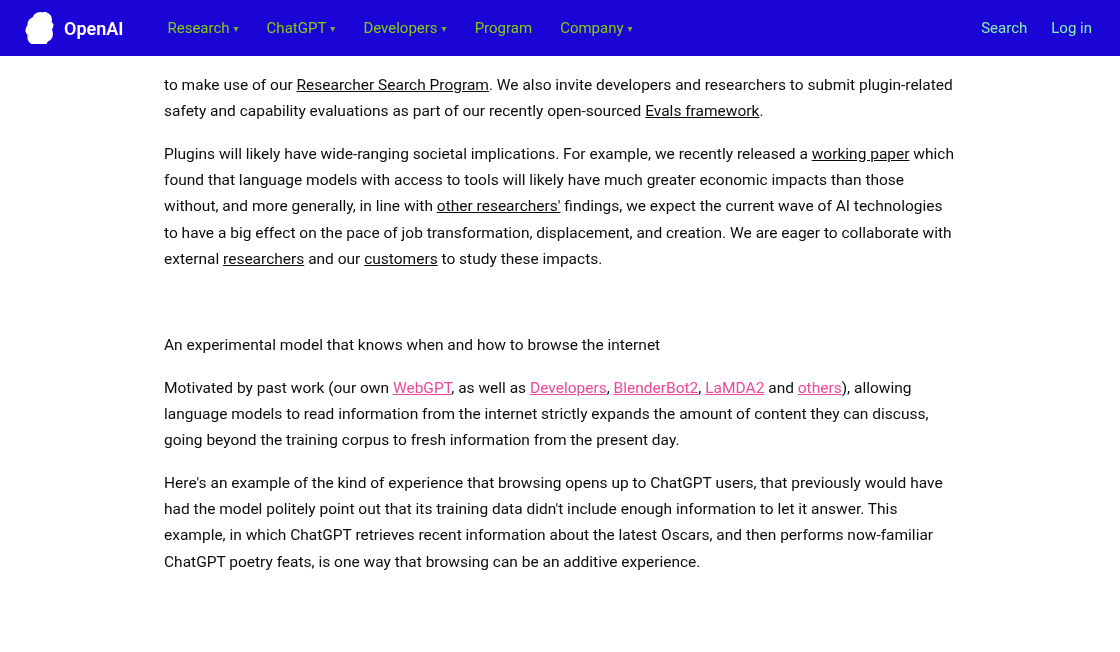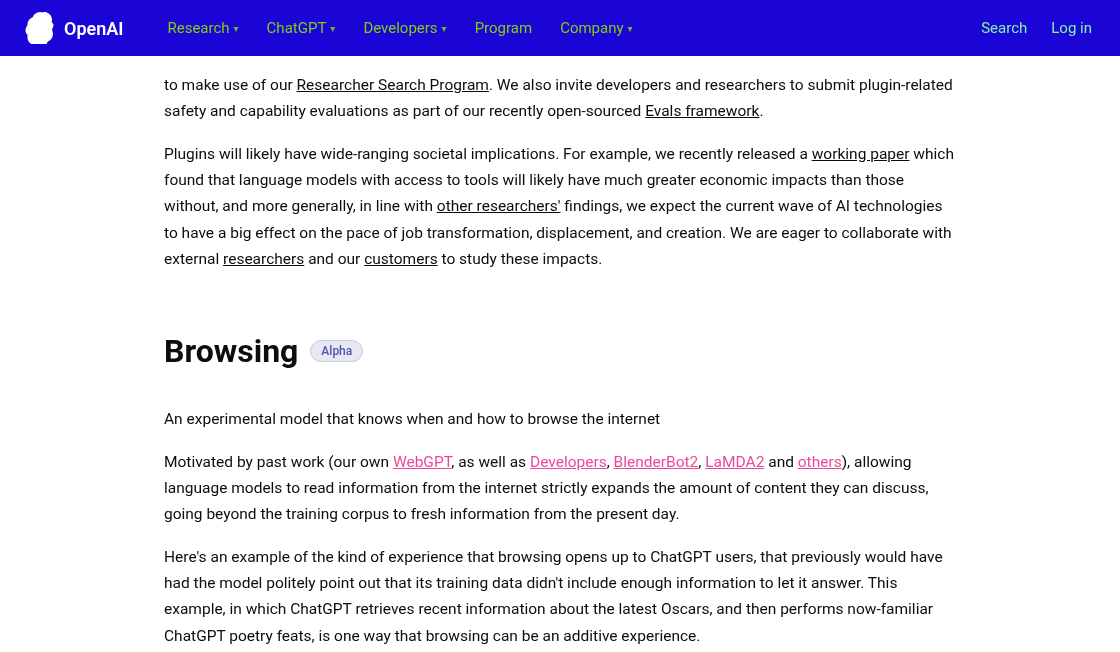--- a/index.html
+++ b/index.html
@@ -178,24 +178,20 @@
   <div class="intro-section">
     <p>
       to make use of our <a href="#">Researcher Search Program</a>. We also invite developers and researchers to submit plugin-related safety and capability evaluations as part of our recently open-sourced <a href="#">Evals framework</a>.
     </p>
     <p>
       Plugins will likely have wide-ranging societal implications. For example, we recently released a <a href="#">working paper</a> which found that language models with access to tools will likely have much greater economic impacts than those without, and more generally, in line with <a href="#">other researchers'</a> findings, we expect the current wave of AI technologies to have a big effect on the pace of job transformation, displacement, and creation. We are eager to collaborate with external <a href="#">researchers</a> and our <a href="#">customers</a> to study these impacts.
     </p>
   </div>
 
   <div class="browsing-section">
-    <div class="browsing-header">
-      <h2 class="browsing-title">Browsing</h2>
-      <span class="alpha-badge">Alpha</span>
-    </div>
     <p class="browsing-subtitle">An experimental model that knows when and how to browse the internet</p>
 
     <p>
       Motivated by past work (our own <a href="#">WebGPT</a>, as well as <a href="#">Developers</a>, <a href="#">BlenderBot2</a>, <a href="#">LaMDA2</a> and <a href="#">others</a>), allowing language models to read information from the internet strictly expands the amount of content they can discuss, going beyond the training corpus to fresh information from the present day.
     </p>
 
     <p>Here's an example of the kind of experience that browsing opens up to ChatGPT users, that previously would have had the model politely point out that its training data didn't include enough information to let it answer. This example, in which ChatGPT retrieves recent information about the latest Oscars, and then performs now-familiar ChatGPT poetry feats, is one way that browsing can be an additive experience.</p>
 
   </div>
 

